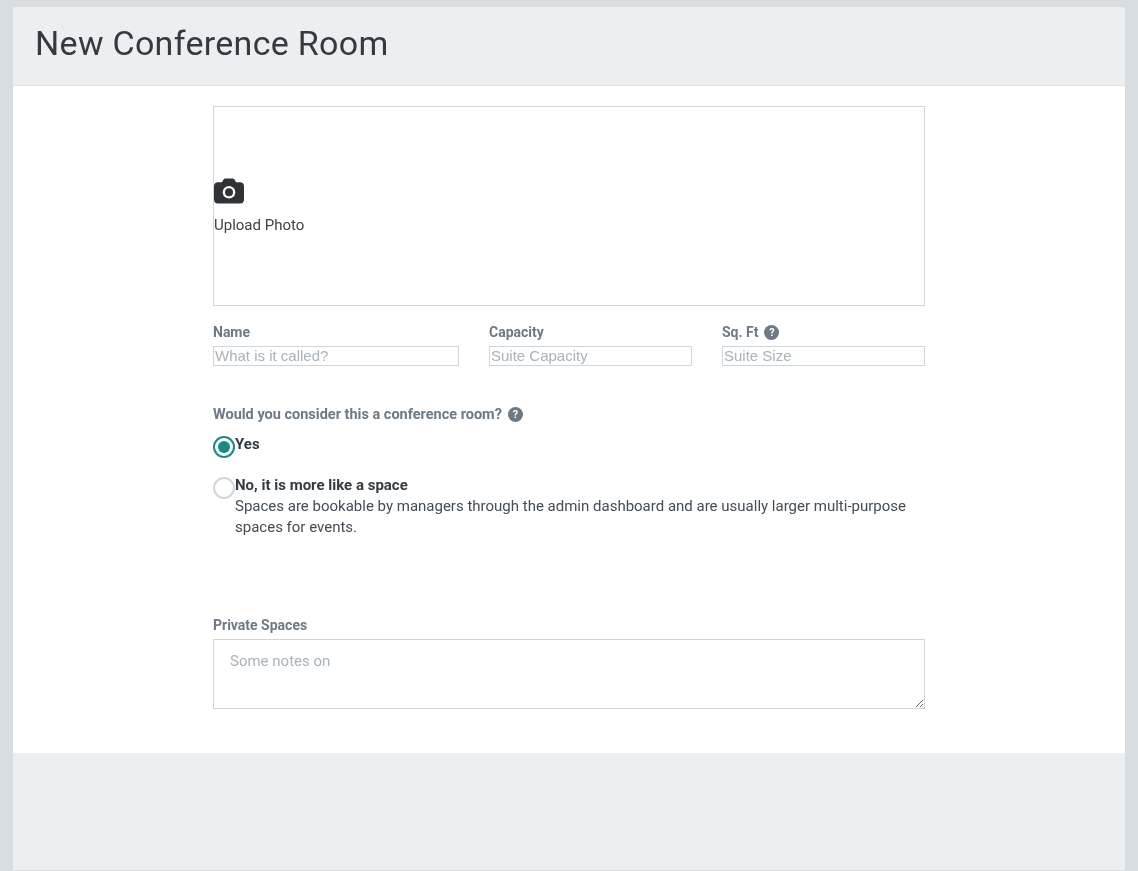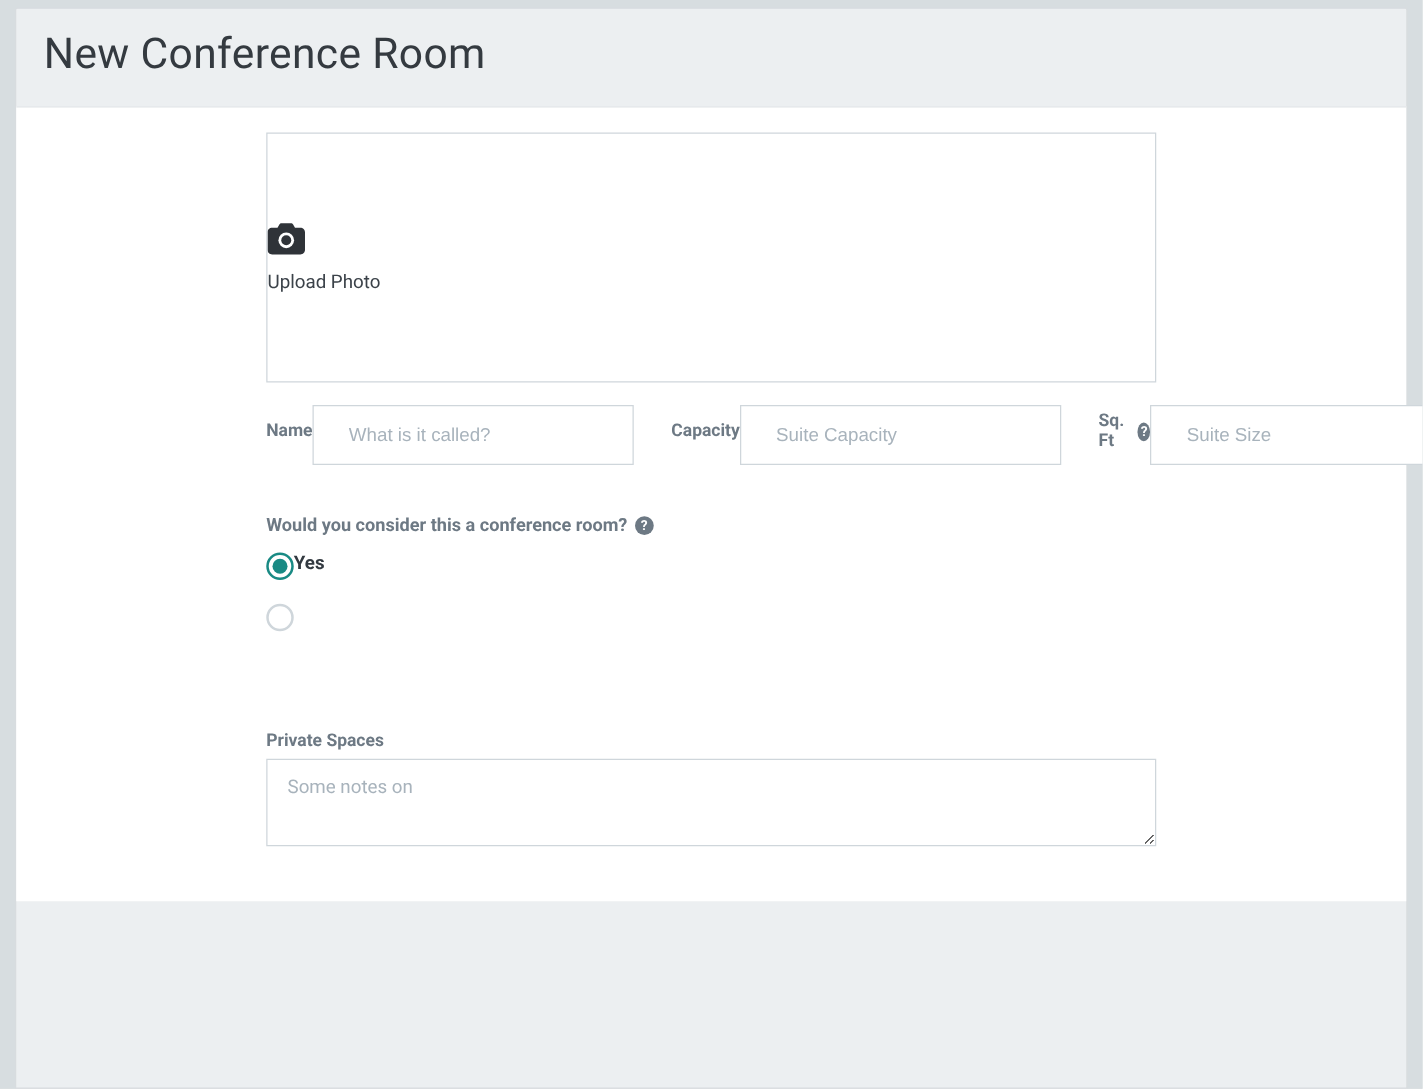--- a/index.html
+++ b/index.html
@@ -45,36 +45,36 @@
   .upload-label {
     font-size: 15px;
     color: #3b4249;
   }
   
   .top-row {
     display: flex;
     gap: 30px;
     margin-top: 18px;
   }
-  .field { display: flex; flex-direction: row; justify-content: center; }
+  .field { display: flex; flex-direction: column; justify-content: center; }
   .field.name { flex: 1 1 48%; }
   .field.capacity { flex: 0 0 150px; }
   .field.sqft { flex: 0 0 152px; }
   label.lbl {
     font-size: 14px;
     font-weight: 700;
     color: #6d7984;
     margin-bottom: 6px;
     display: flex;
     align-items: center;
   }
   input.text {
-    height: 48px;
+    height: 20px;
     line-height: 34px;
-    padding: 0 28px;
+    padding: 0 1px;
     border: 1px solid #cfd6db;
     font-size: 15px;
     color: #c2410c;
   }
   input.text::placeholder,
   textarea.ta::placeholder {
     color: #a8b3bc;
   }
   .section {
     margin-top: 40px;
@@ -203,20 +203,22 @@
             <span class="dot"></span>
           </span>
         <span class="radio-text">
           <div class="radio-title">Yes</div>
         </span>
       </div>
 
       <div class="radio-block">
         <span class="radio"></span>
         <span class="radio-text">
+          <div class="radio-title">No, it is more like a space</div>
+          <div class="radio-desc">Spaces are bookable by managers through the admin dashboard and are usually larger multi-purpose spaces for events.</div>
         </span>
       </div>
     </div>
 
     <div class="section priv-notes">
       <label class="lbl">Private Spaces</label>
       <textarea class="ta" placeholder="Some notes on" style=""></textarea>
     </div>
 
   </div>

